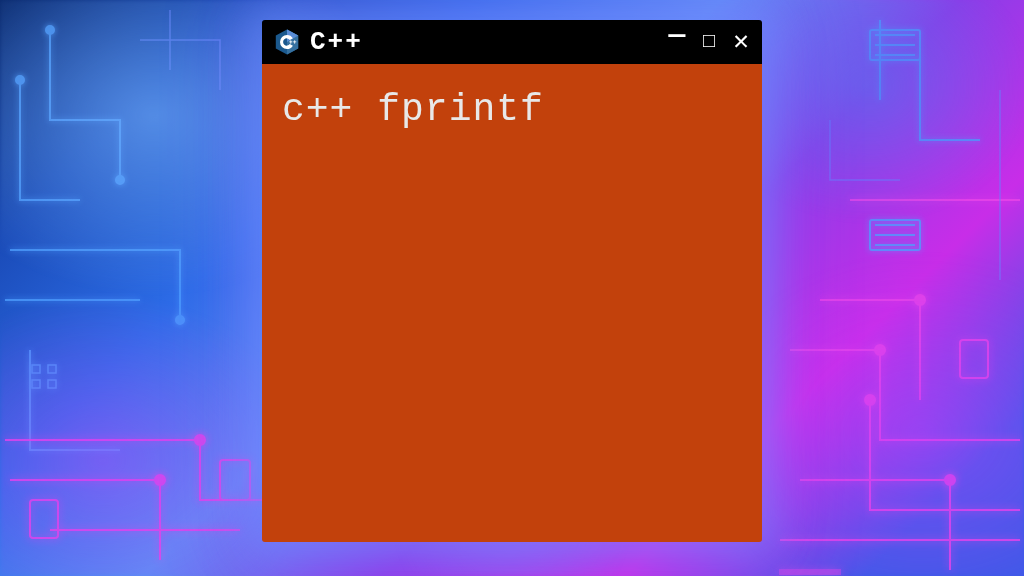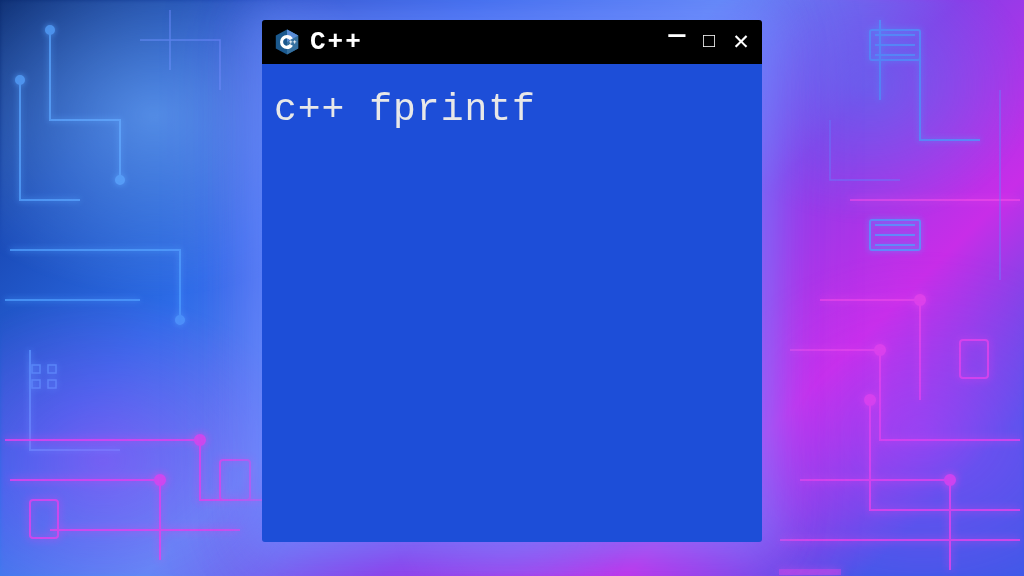--- a/index.html
+++ b/index.html
@@ -86,22 +86,22 @@
       cursor: pointer;
       width: 22px;
       text-align: center;
     }
     .win-btn.minimize { font-size: 28px; position: relative; top: -6px; }
     .win-btn.maximize { font-size: 20px; }
     .win-btn.close { font-size: 26px; }
     
     .terminal-body {
       height: calc(100% - 44px);
-      background: #1d4ed8;
-      padding: 24px 12px;
+      background: #c2410c;
+      padding: 24px 20px;
     }
     .terminal-text {
       color: #e8e8e8;
       font-family: 'Courier New', monospace;
       font-size: 38px;
       font-weight: normal;
       letter-spacing: 1px;
     }
   </style>
 </head>

